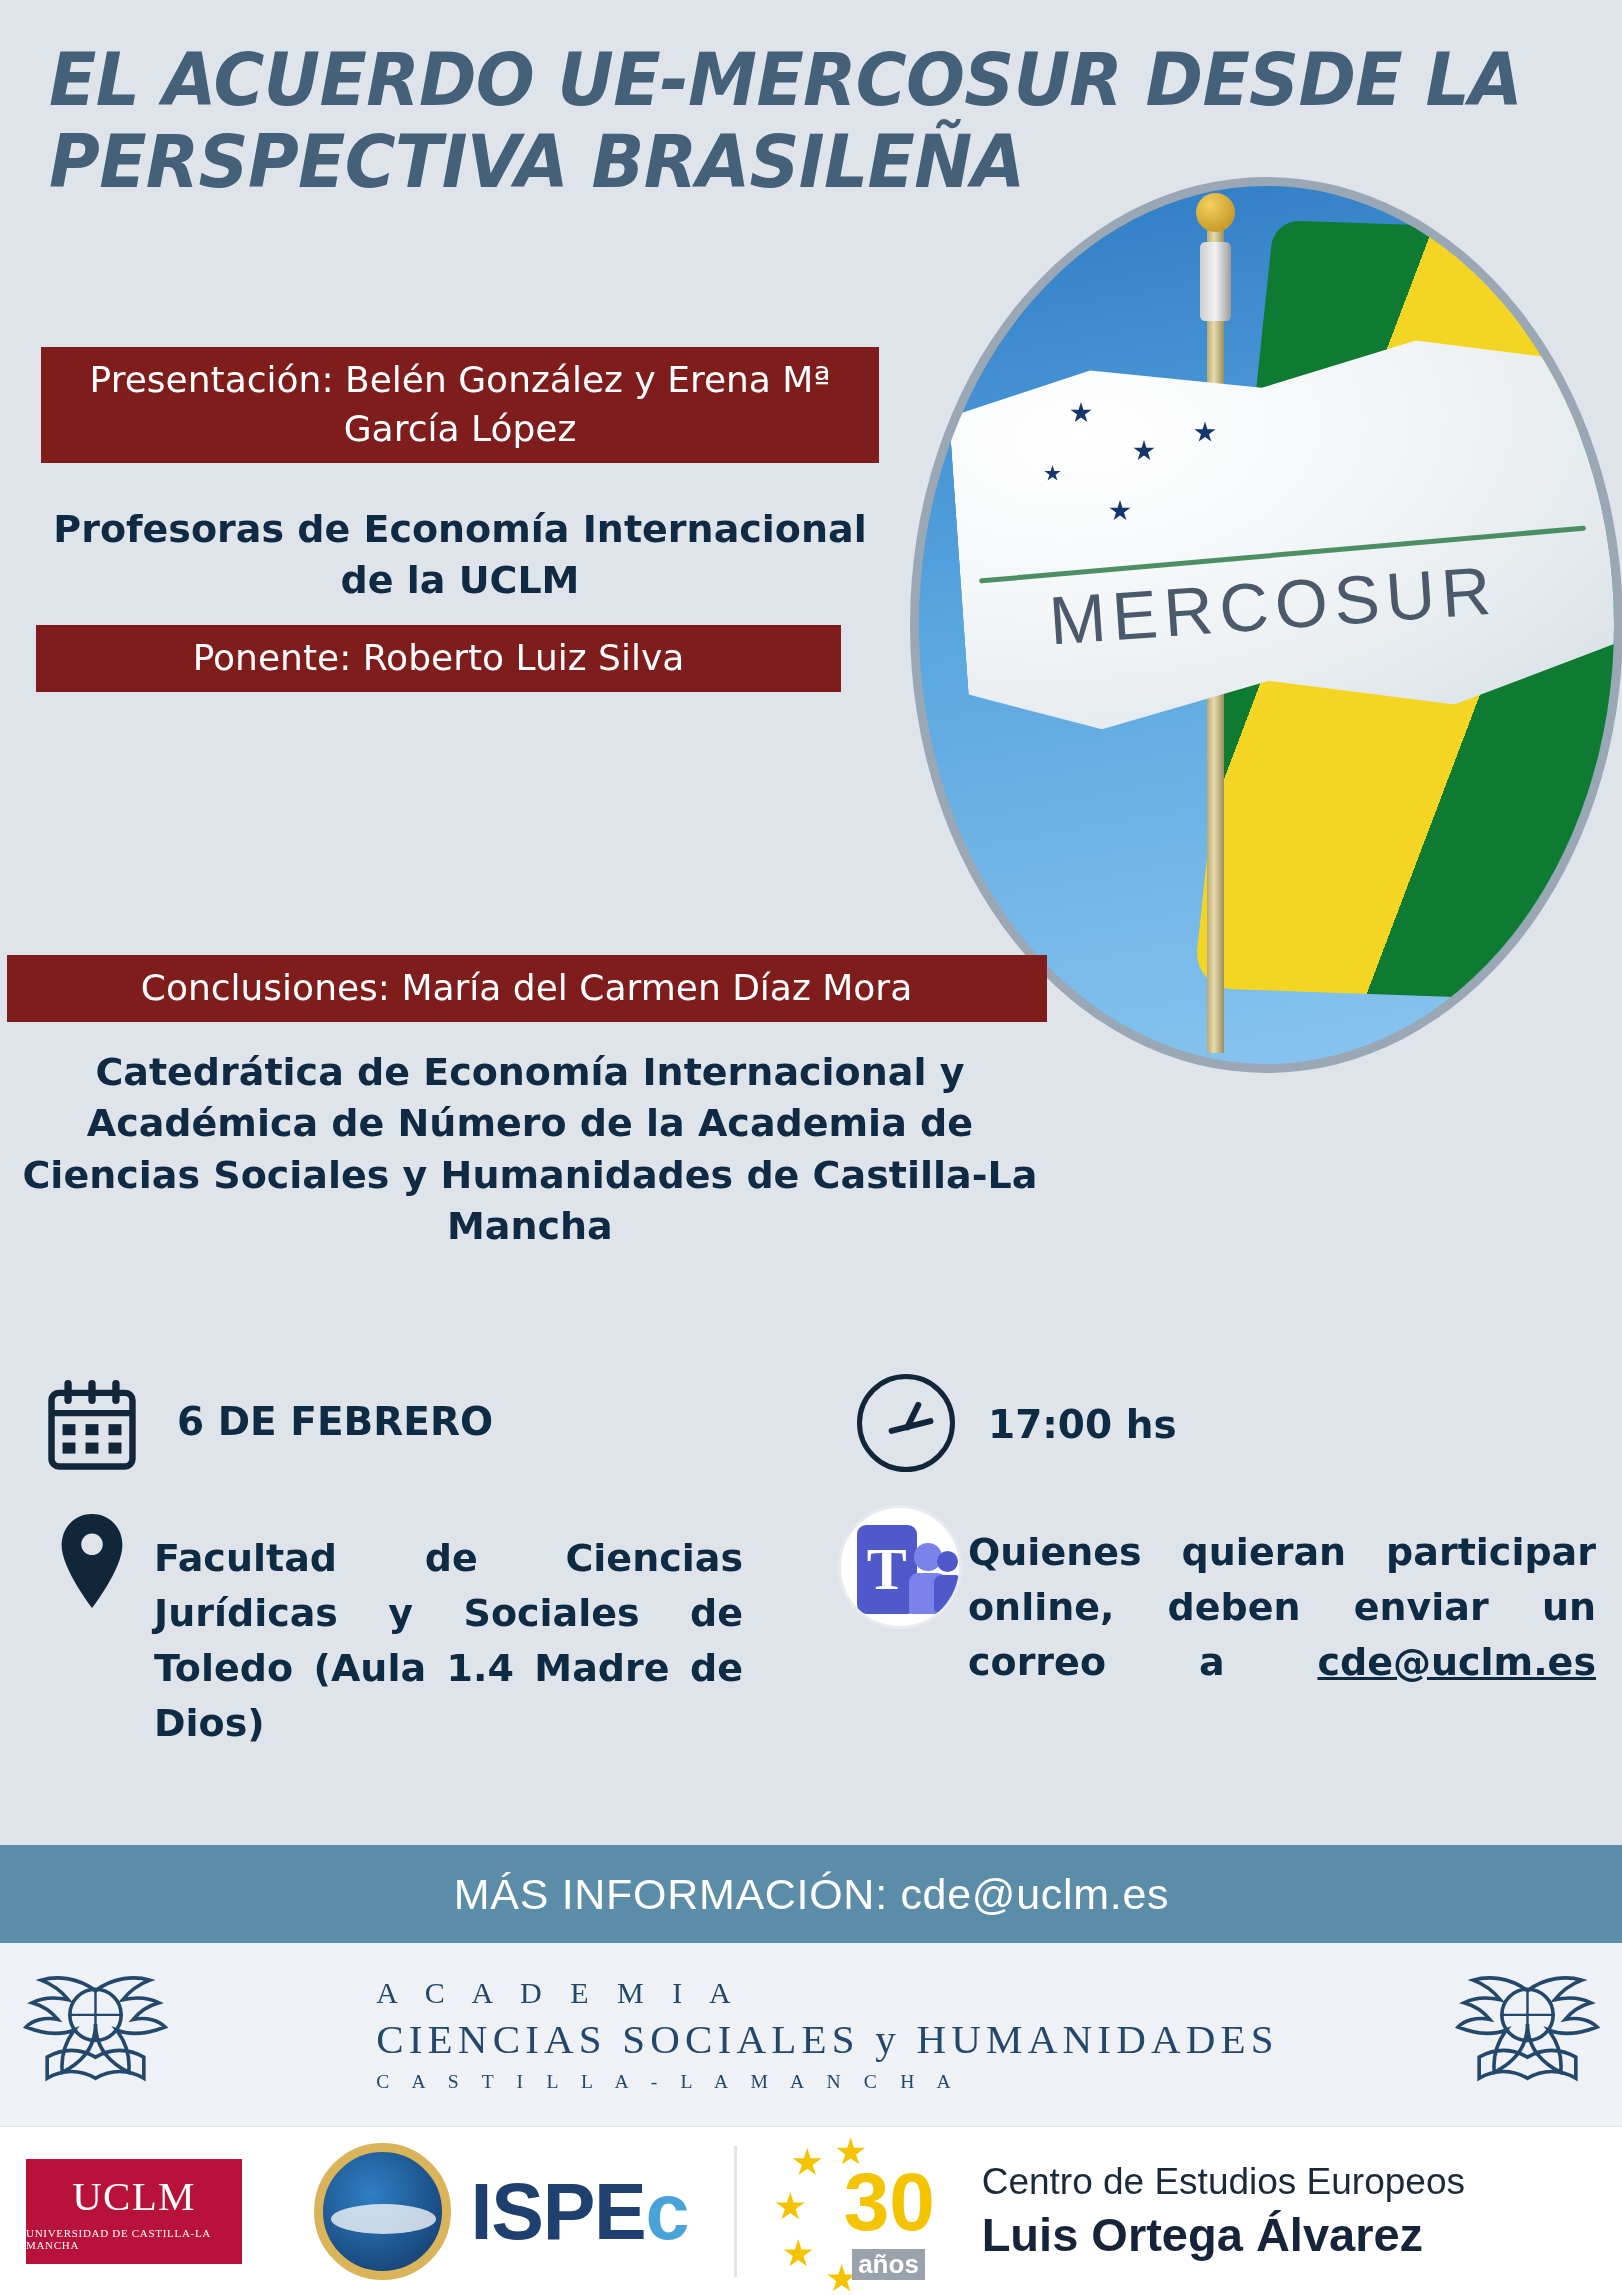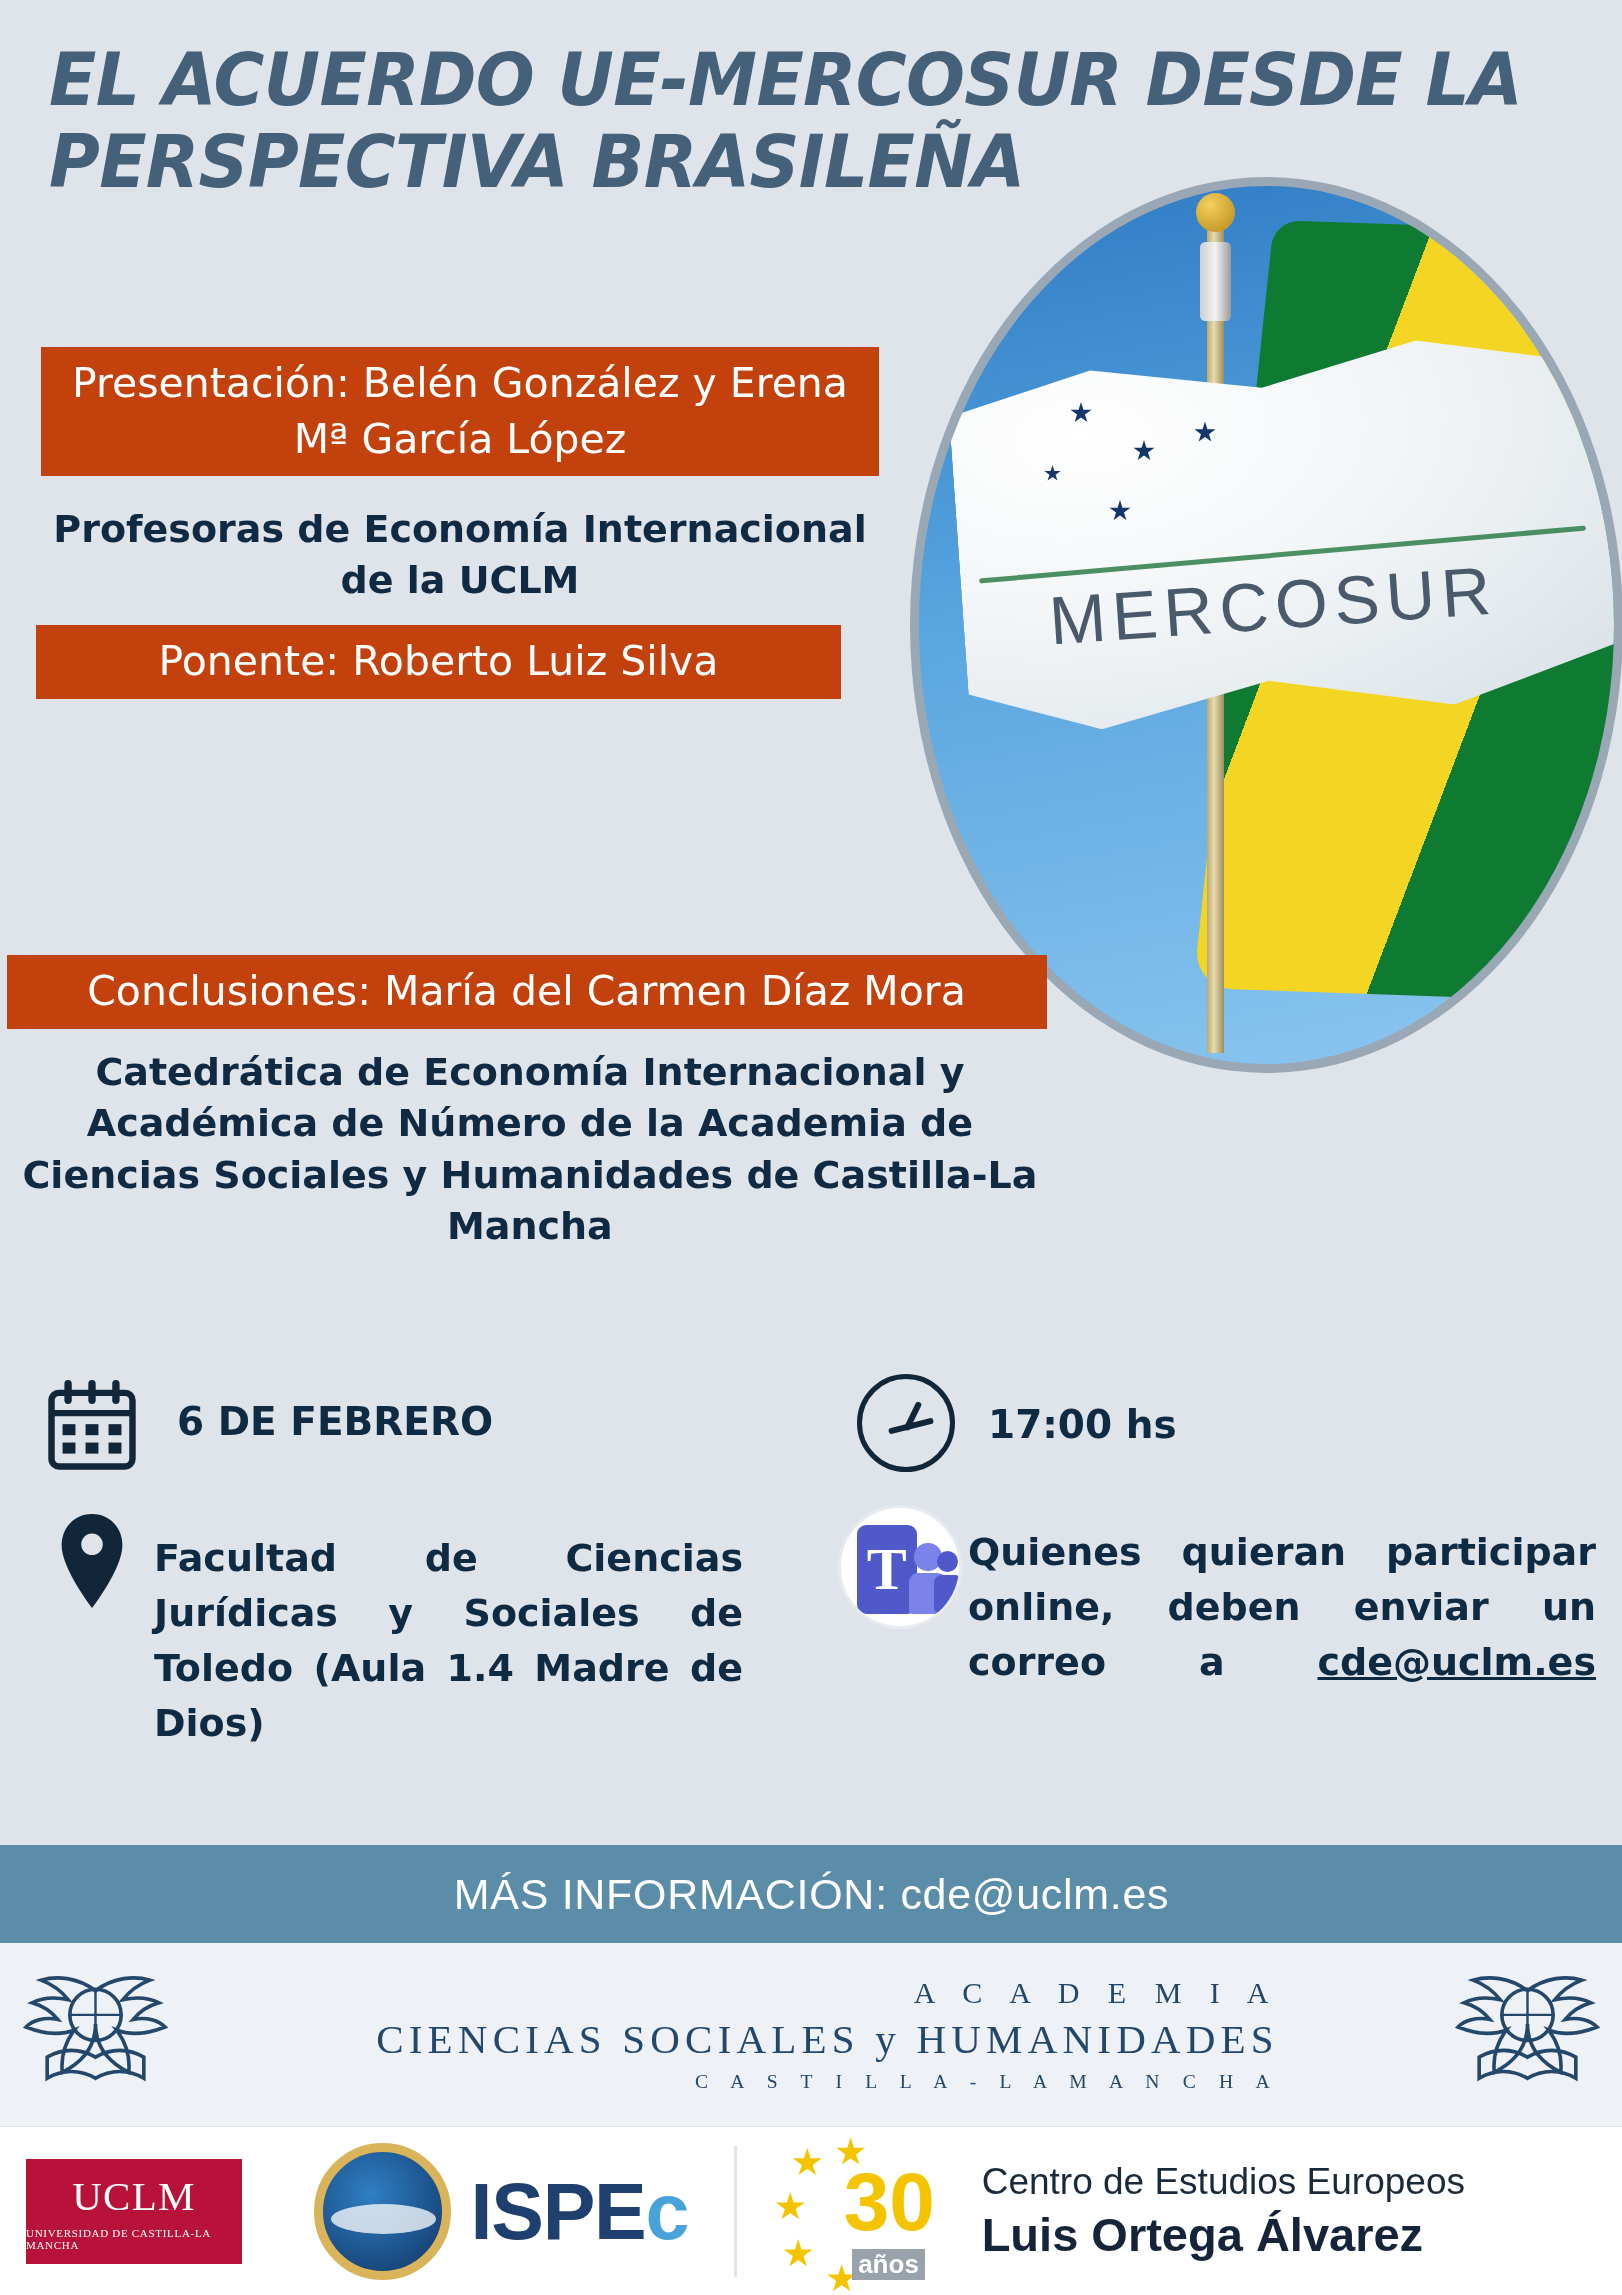--- a/index.html
+++ b/index.html
@@ -148,23 +148,23 @@
     font-family: "Liberation Sans", sans-serif;
     font-size: 68px;
     letter-spacing: 6.5px;
     transform: rotate(-4deg);
     white-space: nowrap;
   }
 
   
   .band {
     position: absolute;
-    background: #c2410c;
+    background: #7f1d1d;
     color: #ffffff;
-    font-size: 41px;
+    font-size: 36px;
     font-family: "DejaVu Sans", sans-serif;
     line-height: 1.35;
     padding: 9.2px 17px;
     text-align: center;
   }
   .sub {
     position: absolute;
     color: #102a43;
     font-family: "DejaVu Sans", sans-serif;
     font-weight: bold;
@@ -269,21 +269,21 @@
     display: flex; align-items: center; justify-content: center;
     letter-spacing: 0.7px;
   }
   .academy-band {
     position: absolute;
     left: 0; top: 1943px;
     width: 1623px; height: 183px;
     background: #eef1f5;
     display: flex; align-items: center; justify-content: center;
   }
-  .academy-text { text-align: right; color: #24486b; margin-left: 32px; }
+  .academy-text { text-align: left; color: #24486b; margin-left: 32px; }
   .ac-l1 { font-size: 30px; letter-spacing: 10.5px; font-family: "Liberation Serif", serif; }
   .ac-l2 { font-size: 41px; letter-spacing: 5.2px; font-family: "Liberation Serif", serif; margin-top: 5.2px; }
   .ac-l3 { font-size: 19.6px; letter-spacing: 9.2px; font-family: "Liberation Serif", serif; margin-top: 7.9px; }
   .crest {
     position: absolute; top: 1963px;
     width: 151px; height: 137px;
     color: #24486b;
   }
   #crest-left { left: 19.6px; }
   #crest-right { right: 19.6px; }

